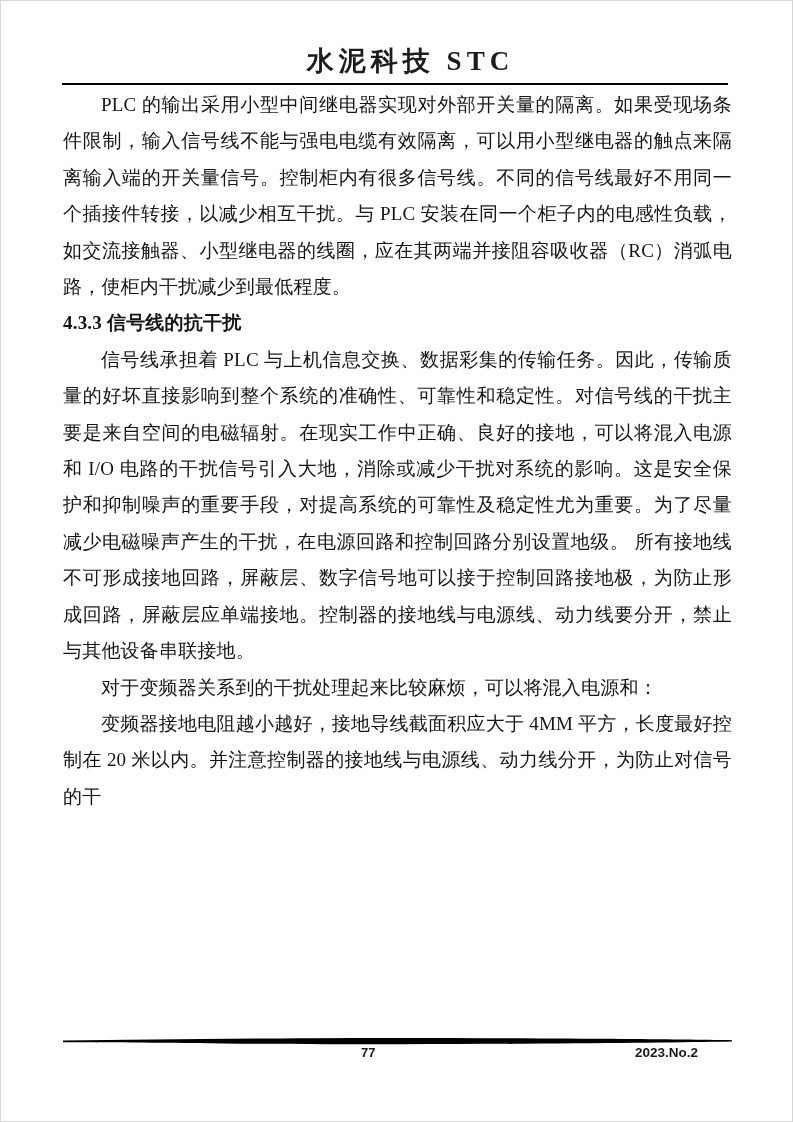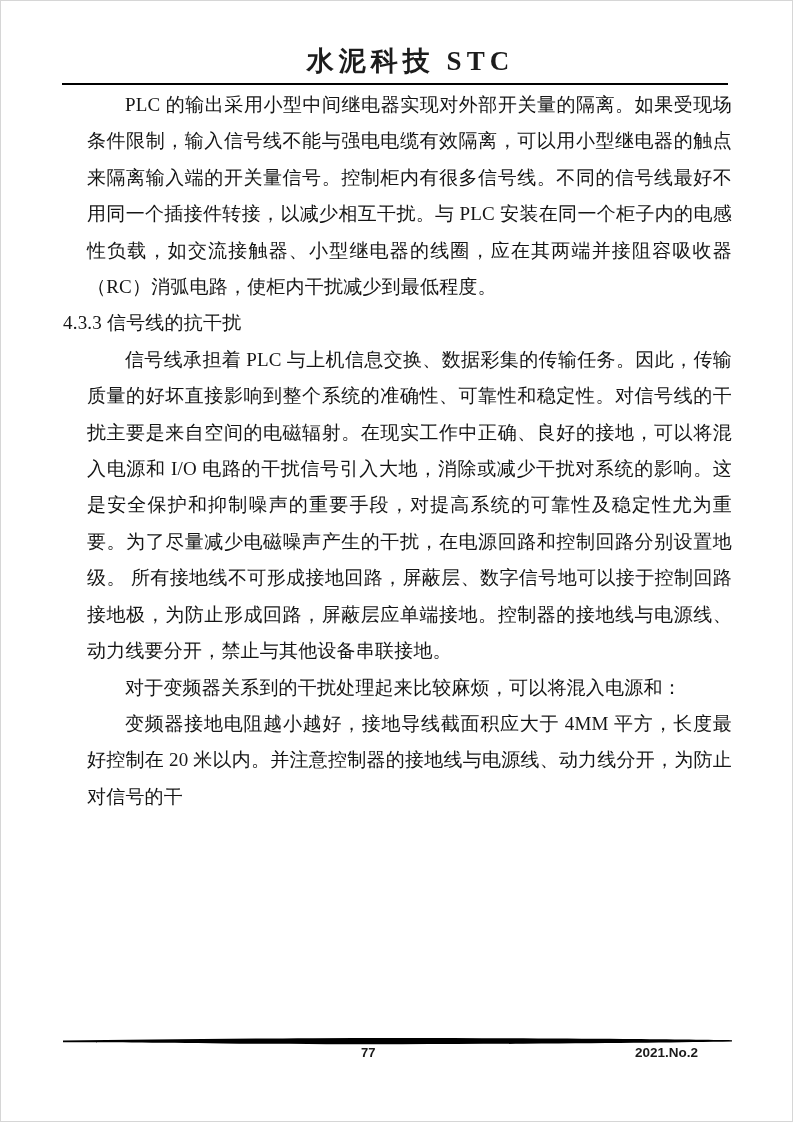--- a/index.html
+++ b/index.html
@@ -48,24 +48,24 @@
     text-align: justify;
     text-justify: inter-ideograph;
     letter-spacing: 0.2px;
   }
   .body-text p {
     margin: 0;
     padding: 0;
   }
   .body-text p.para {
     text-indent: 2em;
-    margin-left: 24px;
   }
   .body-text p.heading {
     text-indent: 0;
+    font-weight: bold;
   }
   .footer-rule {
     position: absolute;
     top: 1035px;
     left: 62px;
     width: 669px;
     height: 10px;
   }
   .footer-page-number {
     position: absolute;
@@ -109,15 +109,15 @@
              C 360,1.6 470,2.4 560,3.0
              C 610,3.3 650,3.8 669,4.2
              L 669,5.6
              C 620,6.4 560,7.2 460,7.8
              C 360,8.4 250,8.2 160,7.4
              C 90,6.8 40,6.2 0,6.2 Z" fill="#000000"></path>
   </svg>
 
   <div class="footer-page-number">77</div>
 
-  <div class="footer-issue">2021.No.2</div>
+  <div class="footer-issue">2023.No.2</div>
 
 </div>
 
 </body></html>

